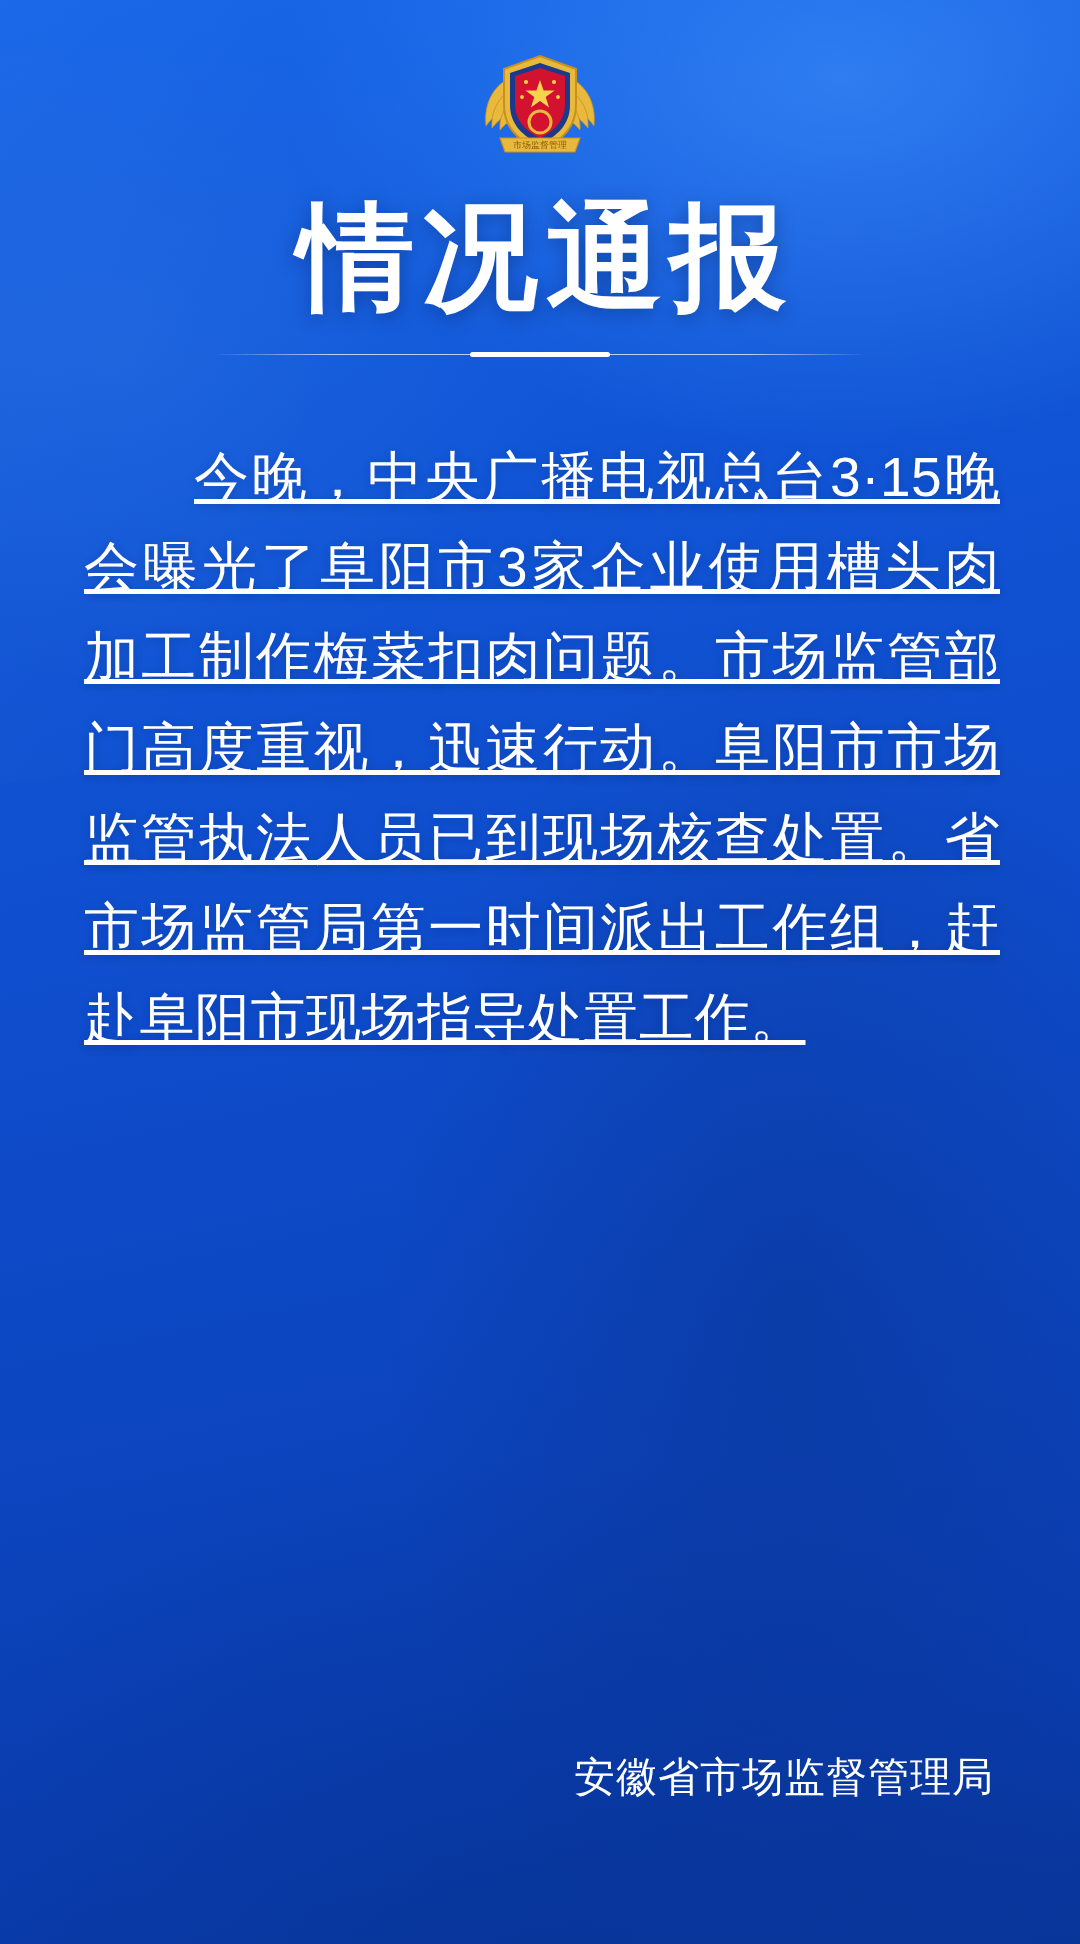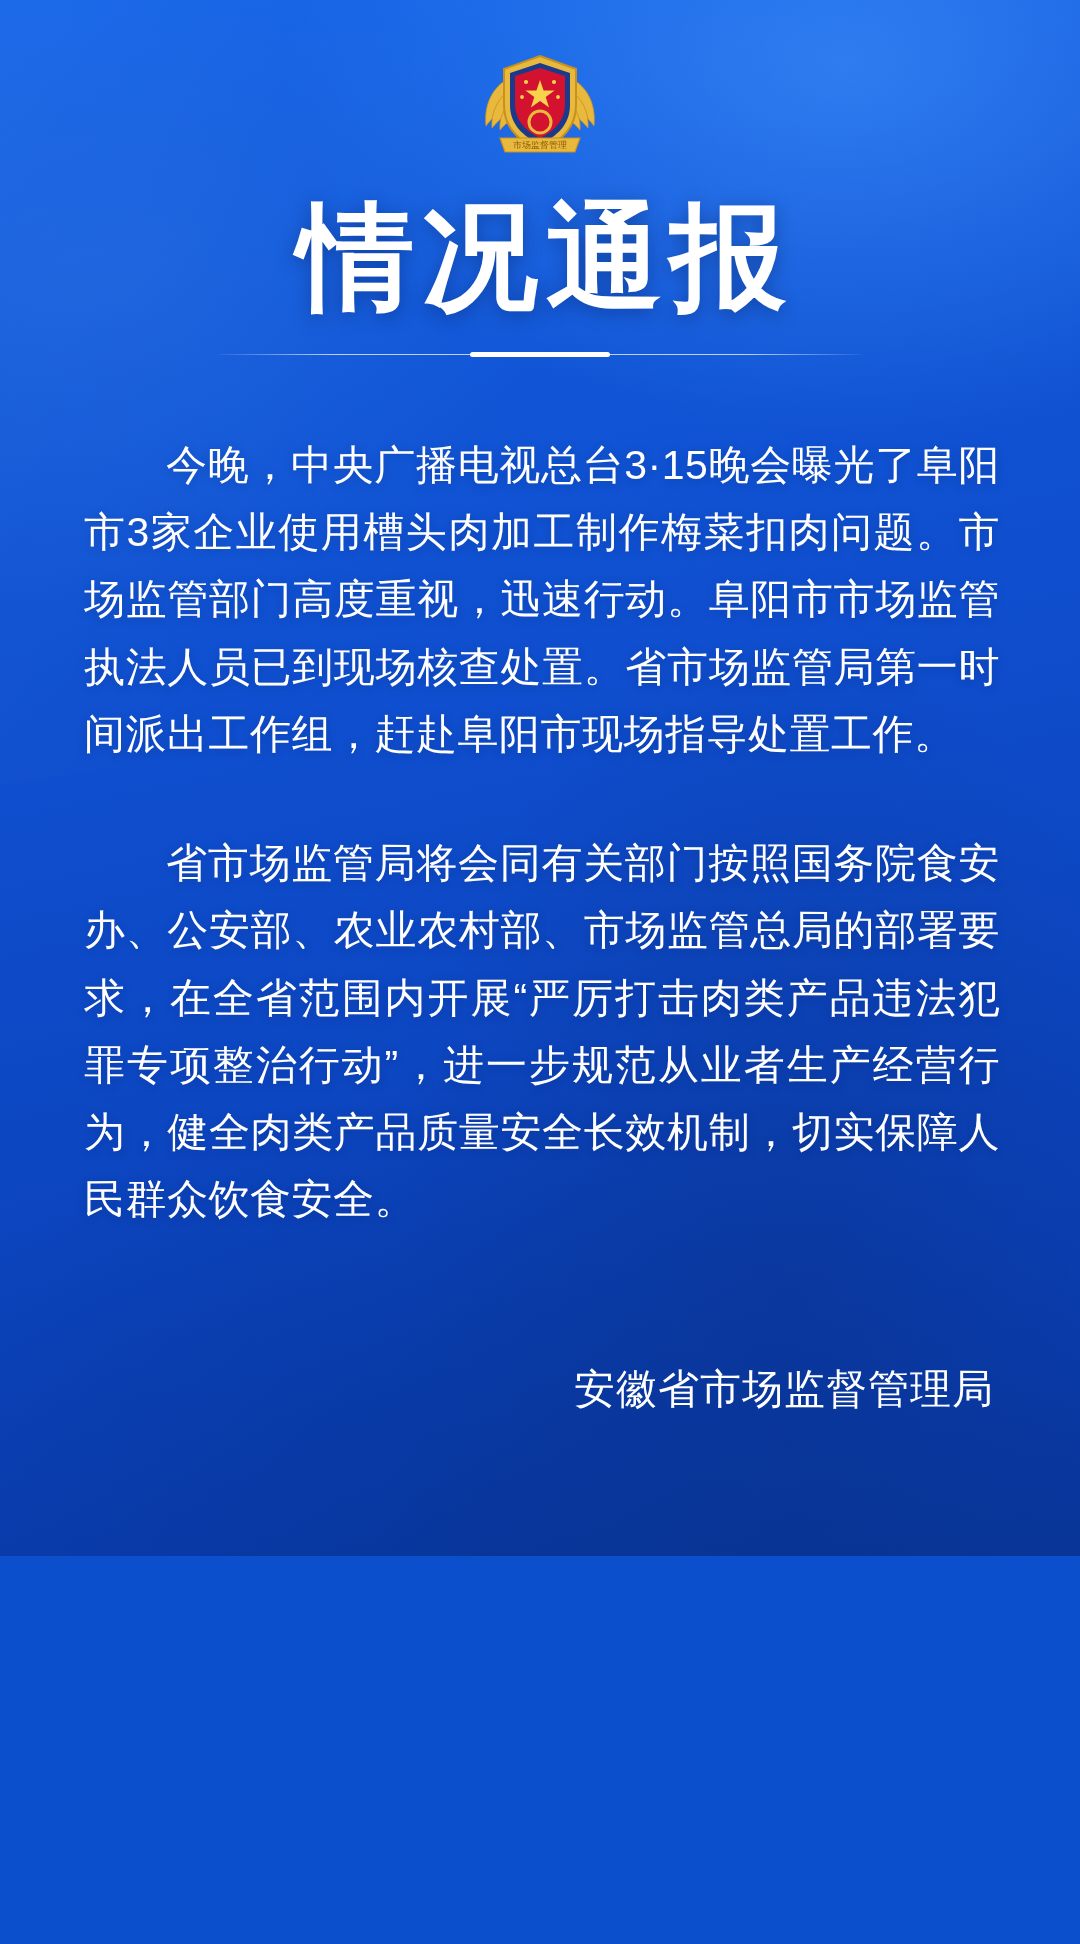--- a/index.html
+++ b/index.html
@@ -9,21 +9,21 @@
   body {
     width: 1080px;
     height: 1944px;
     font-family: "Liberation Sans", "DejaVu Sans", sans-serif;
     background: #0b4fcc;
     overflow: hidden;
   }
   .poster {
     position: relative;
     width: 1080px;
-    height: 1556px;
+    height: 1944px;
     box-sizing: border-box;
     background:
       radial-gradient(ellipse 900px 600px at 78% 4%, rgba(70,150,255,0.55) 0%, rgba(70,150,255,0.0) 62%),
       radial-gradient(ellipse 700px 520px at 10% 18%, rgba(40,110,225,0.45) 0%, rgba(40,110,225,0.0) 65%),
       radial-gradient(ellipse 1000px 700px at 50% 100%, rgba(6,52,150,0.65) 0%, rgba(6,52,150,0.0) 70%),
       linear-gradient(168deg, #1565e8 0%, #1157d8 22%, #0f4ece 45%, #0c45bf 68%, #0a3cae 88%, #083598 100%);
     overflow: hidden;
   }
   
   .poster::before {
@@ -109,27 +109,28 @@
 
   .body-text {
     position: absolute;
     top: 432px;
     left: 84px;
     width: 916px;
     z-index: 3;
     color: #ffffff;
   }
   .para {
-    font-size: 41px;
+    font-size: 55px;
     line-height: 1.64;
     letter-spacing: 0.5px;
     margin: 0 0 62px 0;
     text-align: justify;
     text-justify: inter-ideograph;
     text-shadow: 0 2px 10px rgba(0,20,70,0.22);
+    text-decoration: underline;
   }
   .para.indent {
     text-indent: 2em;
   }
   .para.last {
     margin-bottom: 0;
   }
 
   .signature {
     position: absolute;
@@ -191,20 +192,19 @@
     <h1 class="main-title">情况通报</h1>
   </div>
 
   <div class="divider">
     <div class="line"></div>
     <div class="center"></div>
   </div>
 
   <div class="body-text">
     <p class="para indent">今晚，中央广播电视总台3·15晚会曝光了阜阳市3家企业使用槽头肉加工制作梅菜扣肉问题。市场监管部门高度重视，迅速行动。阜阳市市场监管执法人员已到现场核查处置。省市场监管局第一时间派出工作组，赶赴阜阳市现场指导处置工作。</p>
-    <p class="para indent">省市场监管局将会同有关部门按照国务院食安办、公安部、农业农村部、市场监管总局的部署要求，在全省范围内开展“严厉打击肉类产品违法犯罪专项整治行动”，进一步规范从业者生产经营行为，健全肉类产品质量安全长效机制，切实保障人民群众饮食安全。</p>
   </div>
 
   <div class="signature">
     <div class="sig-org">安徽省市场监督管理局</div>
   </div>
 
 </div>
 
 </body></html>

